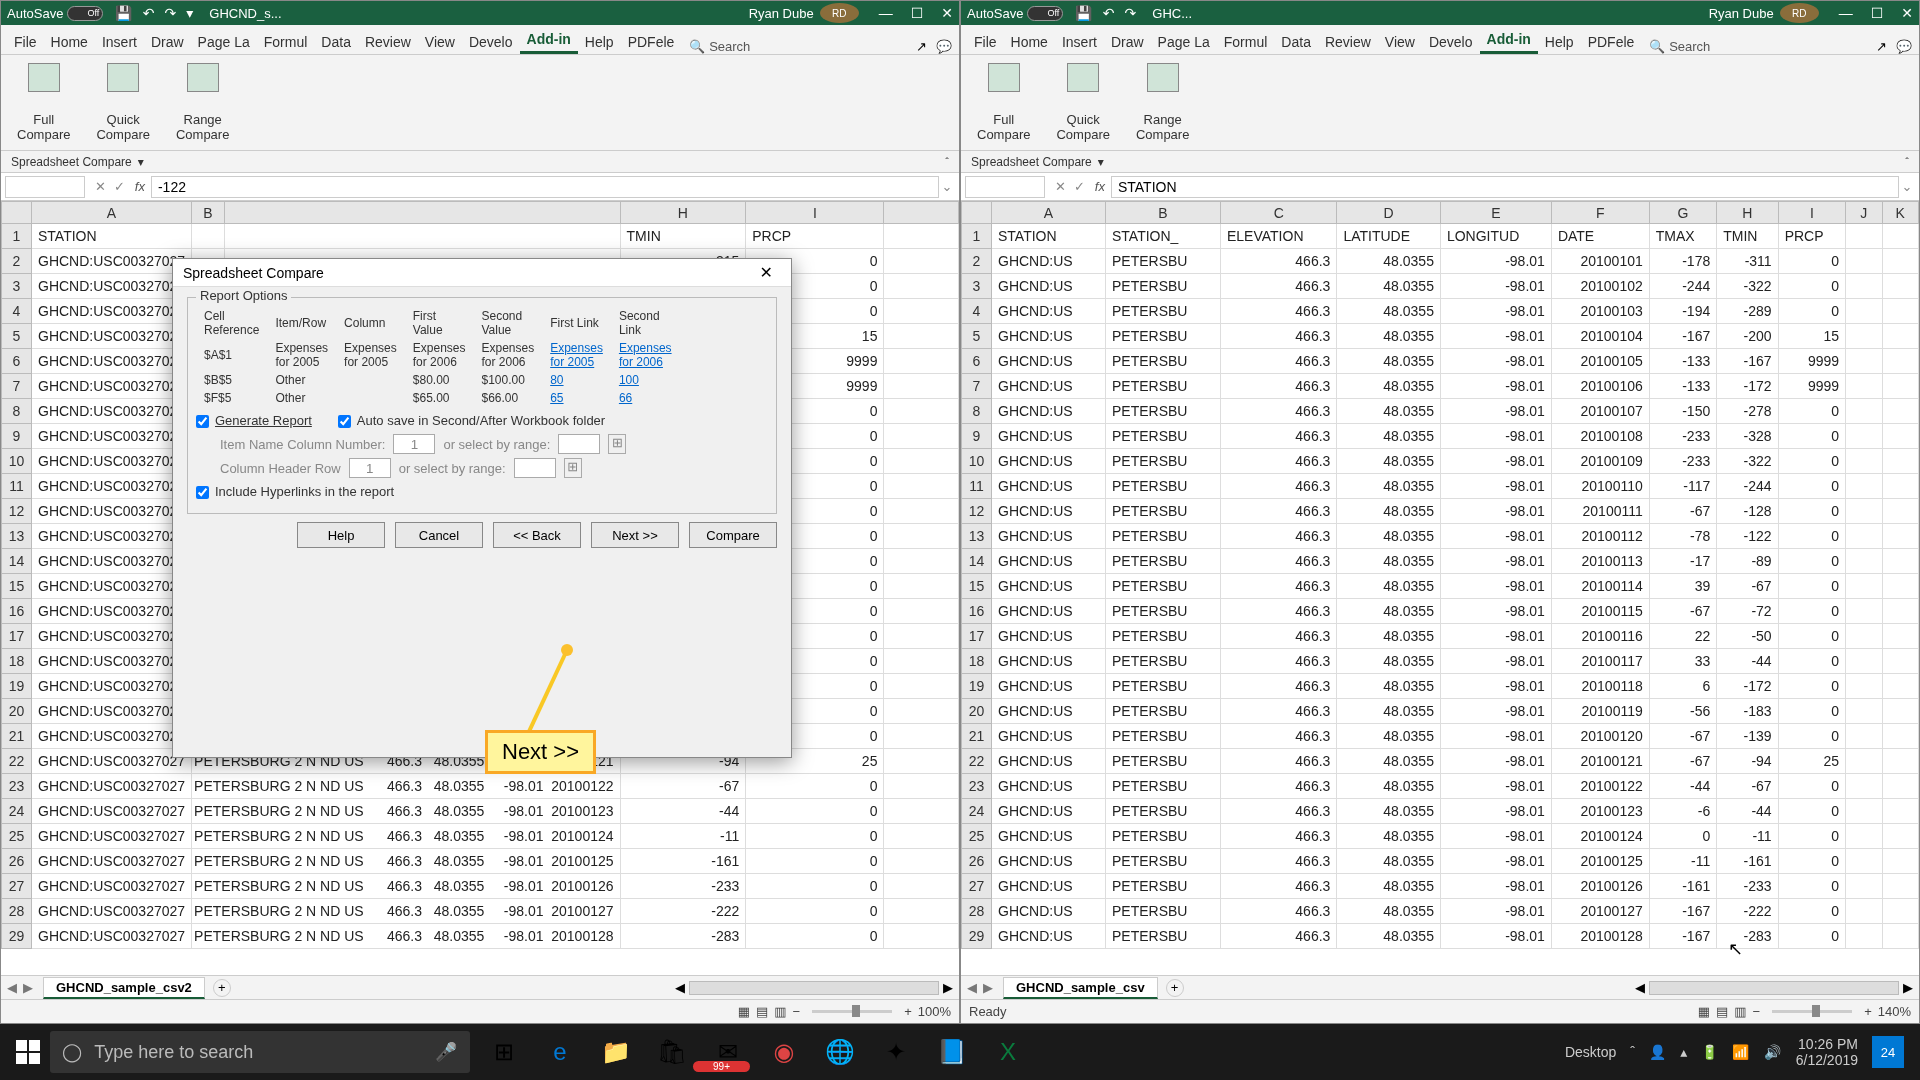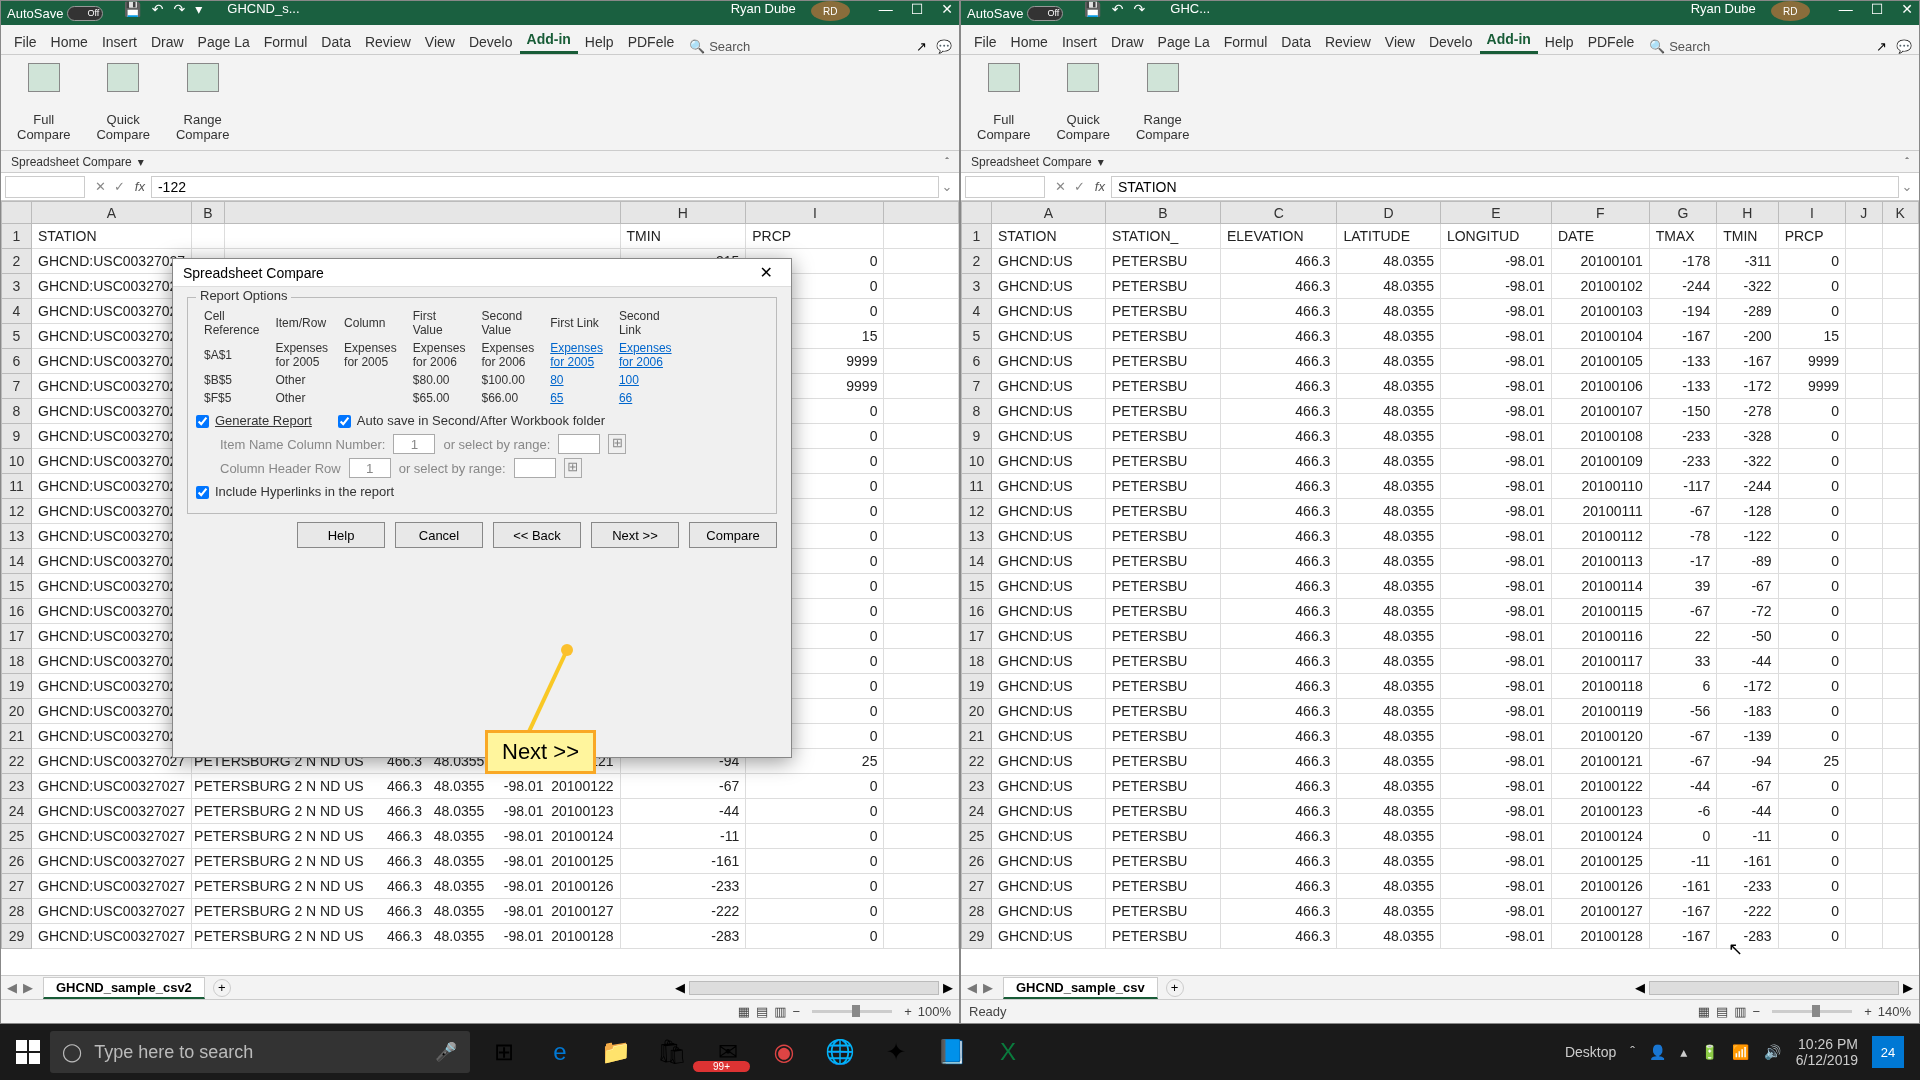--- a/index.html
+++ b/index.html
@@ -1,21 +1,21 @@
 <!DOCTYPE html>
 <html><head>
 <meta charset="utf-8">
 <style>
 * { margin: 0; padding: 0; box-sizing: border-box; font-family: 'Segoe UI', sans-serif; }
 body { width: 1920px; height: 1080px; background: #f0f0f0; overflow: hidden; position: relative; font-size: 13px; }
 
 .split-container { display: flex; width: 100%; height: calc(100% - 56px); }
 .excel-window { width: 50%; height: 100%; background: #fff; border: 1px solid #888; display: flex; flex-direction: column; position: relative; }
 
-.title-bar { height: 24px; background: linear-gradient(#1a6040, #1a6040); display: flex; padding: 0 6px; color: #fff; font-size: 13px; gap: 9px; }
+.title-bar { height: 24px; background: linear-gradient(#1a6040, #1a6040); display: flex; align-items: center; padding: 0 6px; color: #fff; font-size: 13px; }
 .title-bar .autosave { display: flex; align-items: center; gap: 4px; }
 .title-bar .autosave-toggle { width: 36px; height: 15px; border: 1px solid #999; border-radius: 8px; background: #333; position: relative; font-size: 9px; text-align: right; padding-right: 3px; line-height: 13px; }
 .title-bar .tb-icons { display: flex; gap: 10px; margin-left: 12px; font-size: 14px; }
 .title-bar .filename { margin-left: 16px; font-size: 13px; }
 .title-bar .spacer { flex: 1; }
 .title-bar .user-badge { width: 39px; height: 20px; border-radius: 50%; background: #8a6d3b; color: #fff; font-size: 10px; display: flex; align-items: center; justify-content: center; margin: 0 6px; }
 .title-bar .win-controls { display: flex; gap: 18px; margin-left: 14px; font-size: 14px; }
 
 .ribbon-tabs { height: 30px; background: #f3f3f3; display: flex; align-items: flex-end; padding: 0 6px; border-bottom: 1px solid #ccc; }
 .ribbon-tabs .tab { padding: 4px 7px; font-size: 14px; cursor: pointer; color: #333; white-space: nowrap; }

